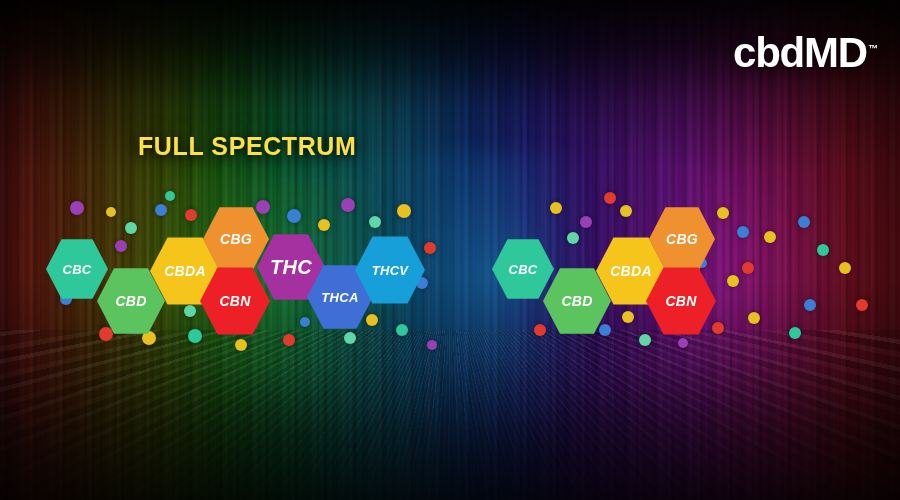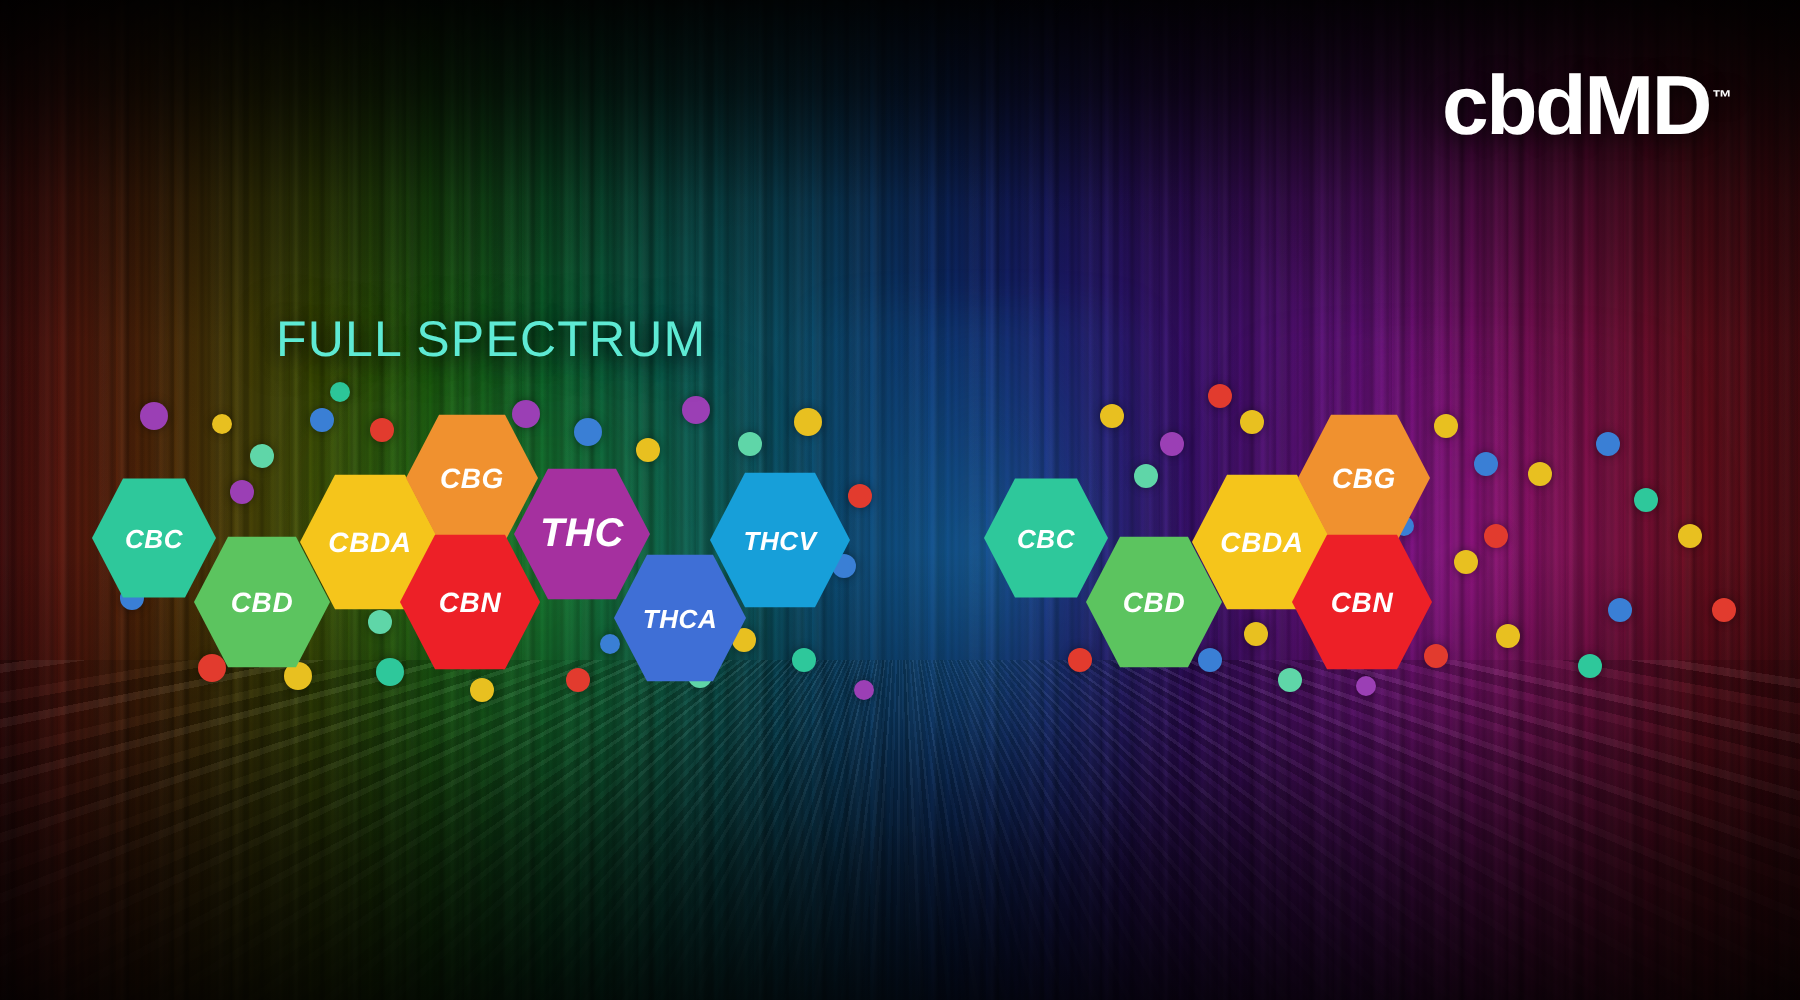--- a/index.html
+++ b/index.html
@@ -134,45 +134,45 @@
   .bg-vignette {
     position: absolute;
     inset: 0;
     background: radial-gradient(ellipse 80% 75% at 50% 52%, rgba(0,0,0,0) 40%, rgba(0,0,0,0.45) 85%, rgba(0,0,0,0.78) 100%);
     pointer-events: none;
   }
 
   
   .logo {
     position: absolute;
-    right: 34px;
+    right: 22px;
     top: 32px;
     color: #ffffff;
     font-size: 42px;
     font-weight: 700;
     letter-spacing: -1.2px;
     line-height: 1;
     text-shadow: 0 2px 10px rgba(0,0,0,0.65);
     white-space: nowrap;
   }
   .logo .tm {
     font-size: 10px;
     font-weight: 700;
     vertical-align: super;
     letter-spacing: 0;
     margin-left: 1px;
   }
 
   
   .heading {
     position: absolute;
-    top: 156px;
-    color: #5eead4;
+    top: 132px;
+    color: #fde047;
     font-size: 25px;
-    font-weight: 400;
+    font-weight: 700;
     letter-spacing: 0.6px;
     text-shadow: 0 2px 10px rgba(0,0,0,0.8), 0 0 22px rgba(0,0,0,0.55);
     white-space: nowrap;
   }
   #heading-full  { left: 138px; }
   #heading-broad { left: 556px; }
 
   
   .hex {
     position: absolute;
@@ -284,21 +284,21 @@
         </div>
         <div class="hex" style="left: 203px; top: 206px; width: 66px; height: 66px; background: rgb(240, 145, 47); font-size: 14px;">
           <span>CBG</span>
         </div>
         <div class="hex" style="left: 200px; top: 266px; width: 70px; height: 70px; background: rgb(237, 32, 39); font-size: 14px;">
           <span>CBN</span>
         </div>
         <div class="hex" style="left: 257px; top: 233px; width: 68px; height: 68px; background: rgb(165, 48, 159); font-size: 20px;">
           <span>THC</span>
         </div>
-        <div class="hex" style="left: 307px; top: 276px; width: 66px; height: 66px; background: rgb(63, 111, 214); font-size: 13px;">
+        <div class="hex" style="left: 307px; top: 264px; width: 66px; height: 66px; background: rgb(63, 111, 214); font-size: 13px;">
           <span>THCA</span>
         </div>
         <div class="hex" style="left: 355px; top: 235px; width: 70px; height: 70px; background: rgb(23, 159, 217); font-size: 13px;">
           <span>THCV</span>
         </div>
       </div>
       <div>
         <div class="hex" style="left: 492px; top: 238px; width: 62px; height: 62px; background: rgb(46, 200, 155); font-size: 13px;">
           <span>CBC</span>
         </div>

